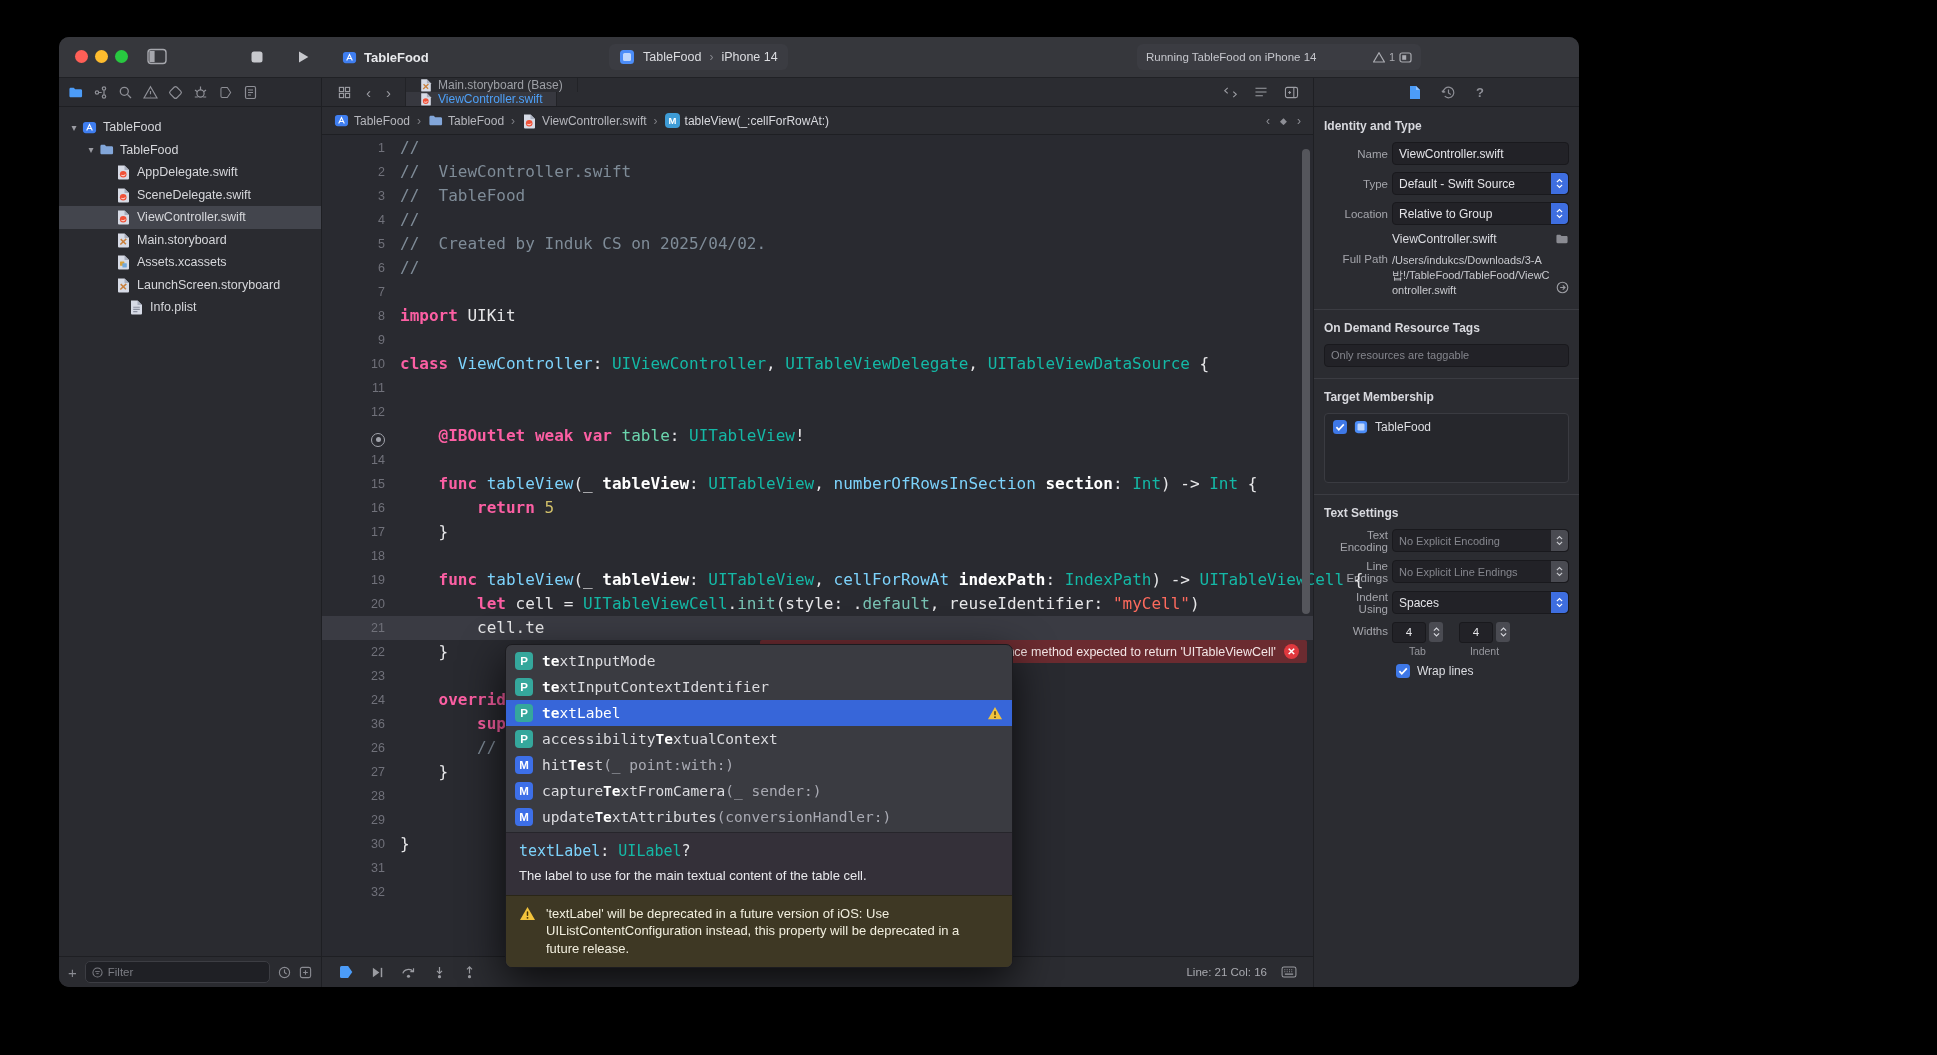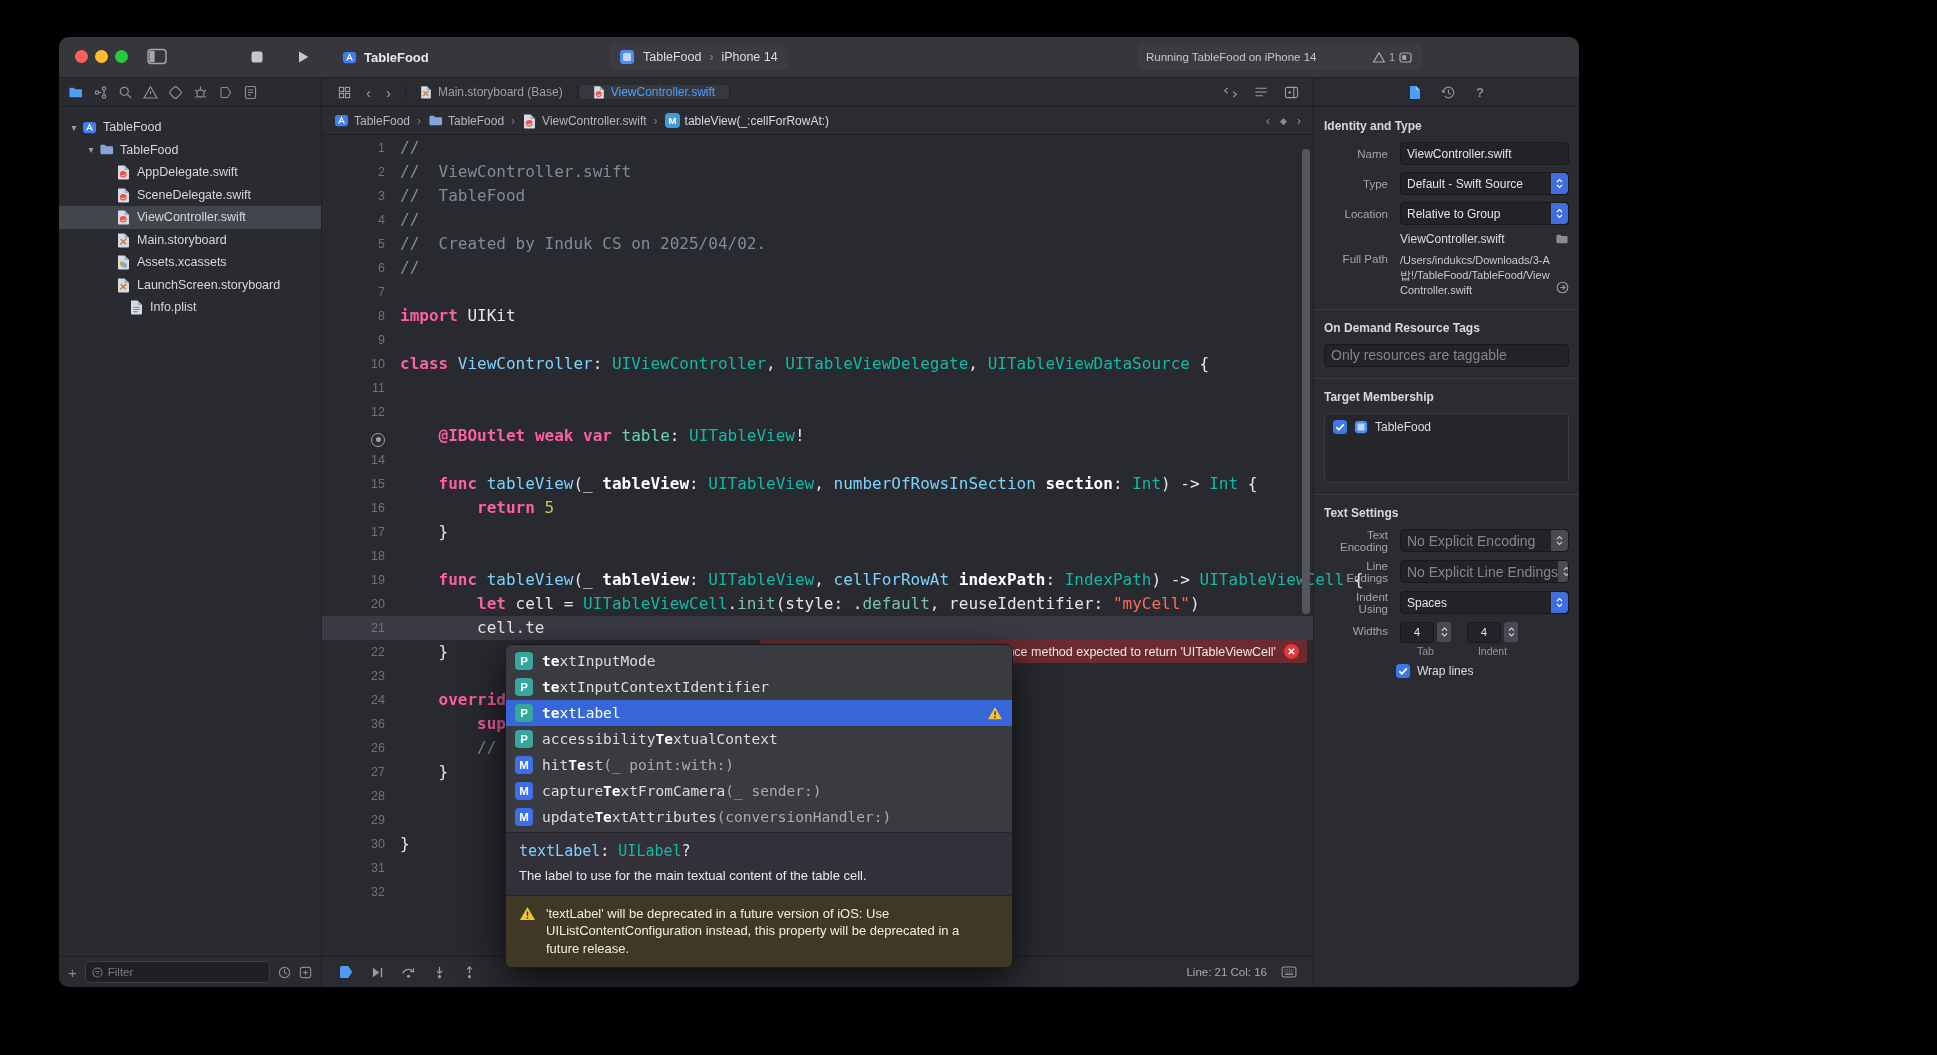--- a/index.html
+++ b/index.html
@@ -95,23 +95,23 @@
   .debugbar{flex:0 0 30px;border-top:1px solid #1E1F23;background:#2B2C31;display:flex;align-items:center;gap:17px;padding:0 16px;color:#9B9CA2;}
   .db-right{margin-left:auto;display:flex;align-items:center;gap:14px;font-size:11.5px;color:#A9AAB0;}
 
   
   .inspector{flex:0 0 265px;background:#2B2C31;border-left:1px solid #1E1F23;display:flex;flex-direction:column;font-size:11.5px;color:#A8A9AF;min-width:0;}
   .insp-head{flex:0 0 28px;border-bottom:1px solid #1E1F23;display:flex;align-items:center;justify-content:center;gap:20px;color:#8E8F96;}
   .insp-body{flex:1;overflow:hidden;padding:9px 10px;}
   .sec-title{font-weight:700;font-size:12px;color:#D8D9DE;margin:3px 0 9px;}
   .irow{display:flex;align-items:center;margin-bottom:7px;}
   .irow.top{align-items:flex-start;}
-  .ilabel{flex:0 0 64px;text-align:right;margin-right:12px;color:#A4A5AB;}
+  .ilabel{flex:0 0 64px;text-align:right;margin-right:4px;color:#A4A5AB;}
   .ifield{flex:1;height:21px;background:#222227;border:1px solid #19191D;border-radius:4px;display:flex;align-items:center;padding:0 6px;color:#E4E4E8;font-size:12px;min-width:0;white-space:nowrap;overflow:hidden;}
-  .ifield.dim{color:#85868D;font-size:14px;}
+  .ifield.dim{color:#85868D;font-size:11px;}
   .cap{margin-left:auto;margin-right:-6px;width:17px;height:21px;background:#3E6EE0;border-radius:0 4px 4px 0;display:flex;align-items:center;justify-content:center;flex:none;}
   .cap.gray{background:#4A4B52;}
   .iplain{flex:1;display:flex;align-items:center;gap:6px;color:#DCDDE2;font-size:12px;}
   .ipath{flex:1;position:relative;color:#C9CACF;font-size:11px;line-height:1.35;word-break:break-all;padding-right:16px;}
   .goicon{position:absolute;right:0;bottom:0;}
   .divider{height:1px;background:#3B3C42;margin:11px -10px;}
   .tbox{border:1px solid #3A3B41;background:#26272C;border-radius:4px;height:56px;padding:6px 8px;}
   .trow{display:flex;align-items:center;gap:7px;color:#DDDEE2;font-size:12px;}
   .wgroups{display:flex;gap:16px;}
   .wgroup{display:flex;flex-direction:column;align-items:center;gap:2px;}
@@ -381,21 +381,21 @@
                 <svg width="13" height="13" viewBox="0 0 14 14" fill="none" stroke="#9C9DA3" stroke-width="1.2">
                   <rect x="1.5" y="1.5" width="4.5" height="4.5"></rect>
                   <rect x="8" y="1.5" width="4.5" height="4.5"></rect>
                   <rect x="1.5" y="8" width="4.5" height="4.5"></rect>
                   <rect x="8" y="8" width="4.5" height="4.5"></rect>
                 </svg>
               </span>
             <span class="arrow">‹</span>
             <span class="arrow">›</span>
           </div>
-          <div id="tabs" style="display:flex;align-items:center;">
+          <div id="tabs" style="display:flex;align-items:flex-start;flex-direction:column;">
               <div class="tab">
                 <span class="tabicon">
                   <svg class="idoc" viewBox="0 0 13 16">
                     <path d="M1 1.5h6.5L12 6v8.5a1 1 0 0 1-1 1H2a1 1 0 0 1-1-1z" fill="#D7DBE6"></path>
                     <path d="M7.5 1.5 12 6H7.5z" fill="#A9AFBE"></path>
                     <path d="M3.3 12.5 9.3 6.9M3.7 7.1l5.2 5.2" stroke="#C9803C" stroke-width="1.5"></path>
                   </svg>
                 </span>
                 <span>Main.storyboard (Base)</span>
               </div>

